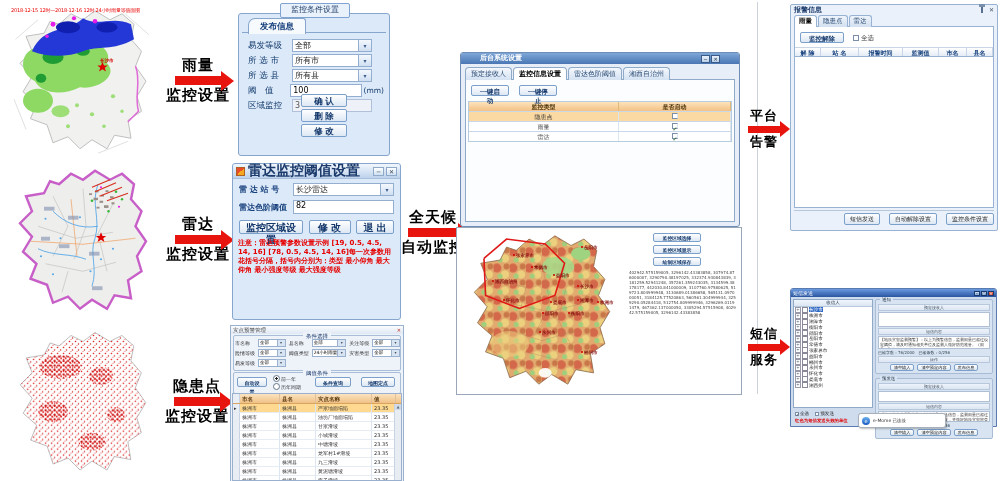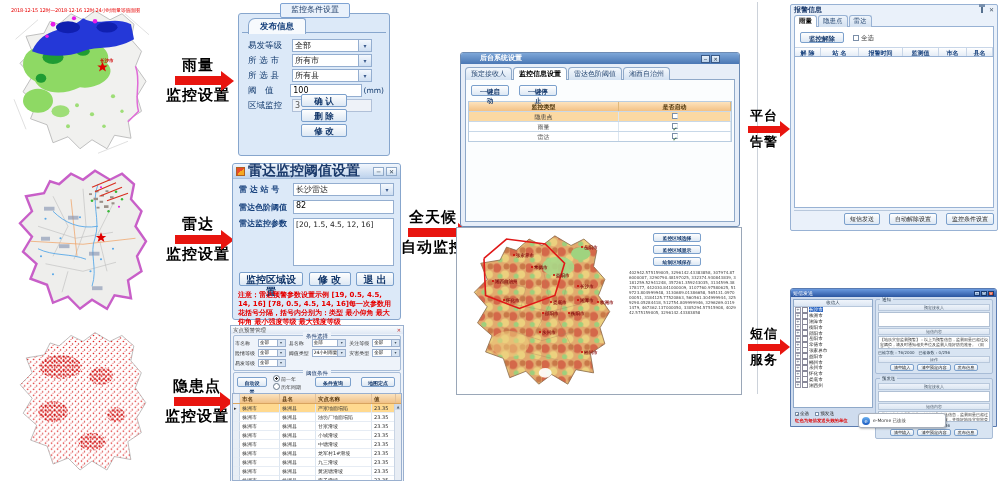--- a/index.html
+++ b/index.html
@@ -400,24 +400,20 @@
       <span class="lab">雷 达 站 号</span>
       <span class="dd">
         <i class="v" style="font-style:normal">长沙雷达</i>
         <i class="a" style="font-style:normal">▾</i>
       </span>
     </div>
     <div class="d2row">
       <span class="lab">雷达色阶阈值</span>
       <span class="inp">82</span>
     </div>
-    <div class="d2row ta">
-      <span class="lab">雷达监控参数</span>
-      <span class="tarea">[20, 1.5, 4.5, 12, 16]</span>
-    </div>
     <div class="btnrow">
       <button class="xpbtn" style="width:64px">监控区域设置</button>
       <button class="xpbtn" style="width:42px">修 改</button>
       <button class="xpbtn" style="width:38px">退 出</button>
     </div>
     <div class="note">注意：雷达预警参数设置示例 [19, 0.5, 4.5, 14, 16] [78, 0.5, 4.5, 14, 16]每一次参数用花括号分隔，括号内分别为：类型 最小仰角 最大仰角 最小强度等级 最大强度等级</div>
   </div>
 
   <div class="abs" id="d3">
     <div class="hd">

